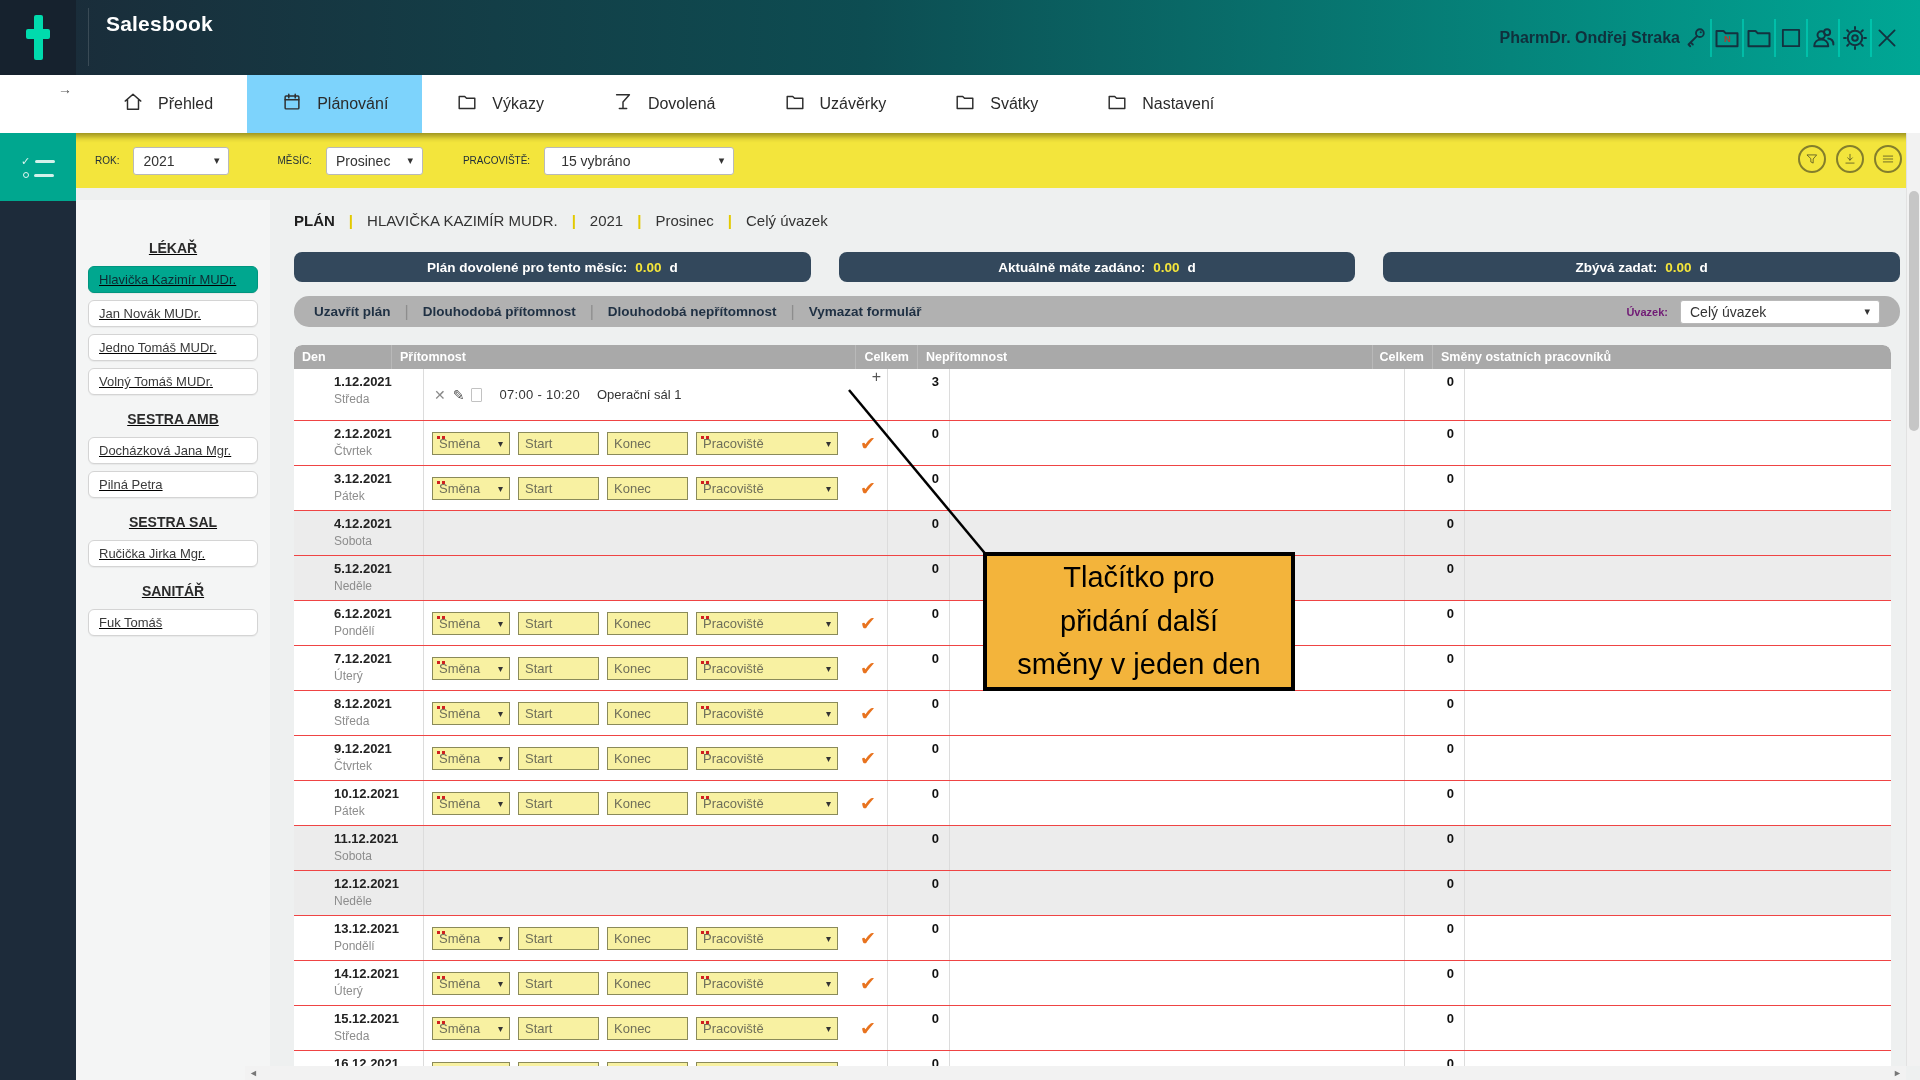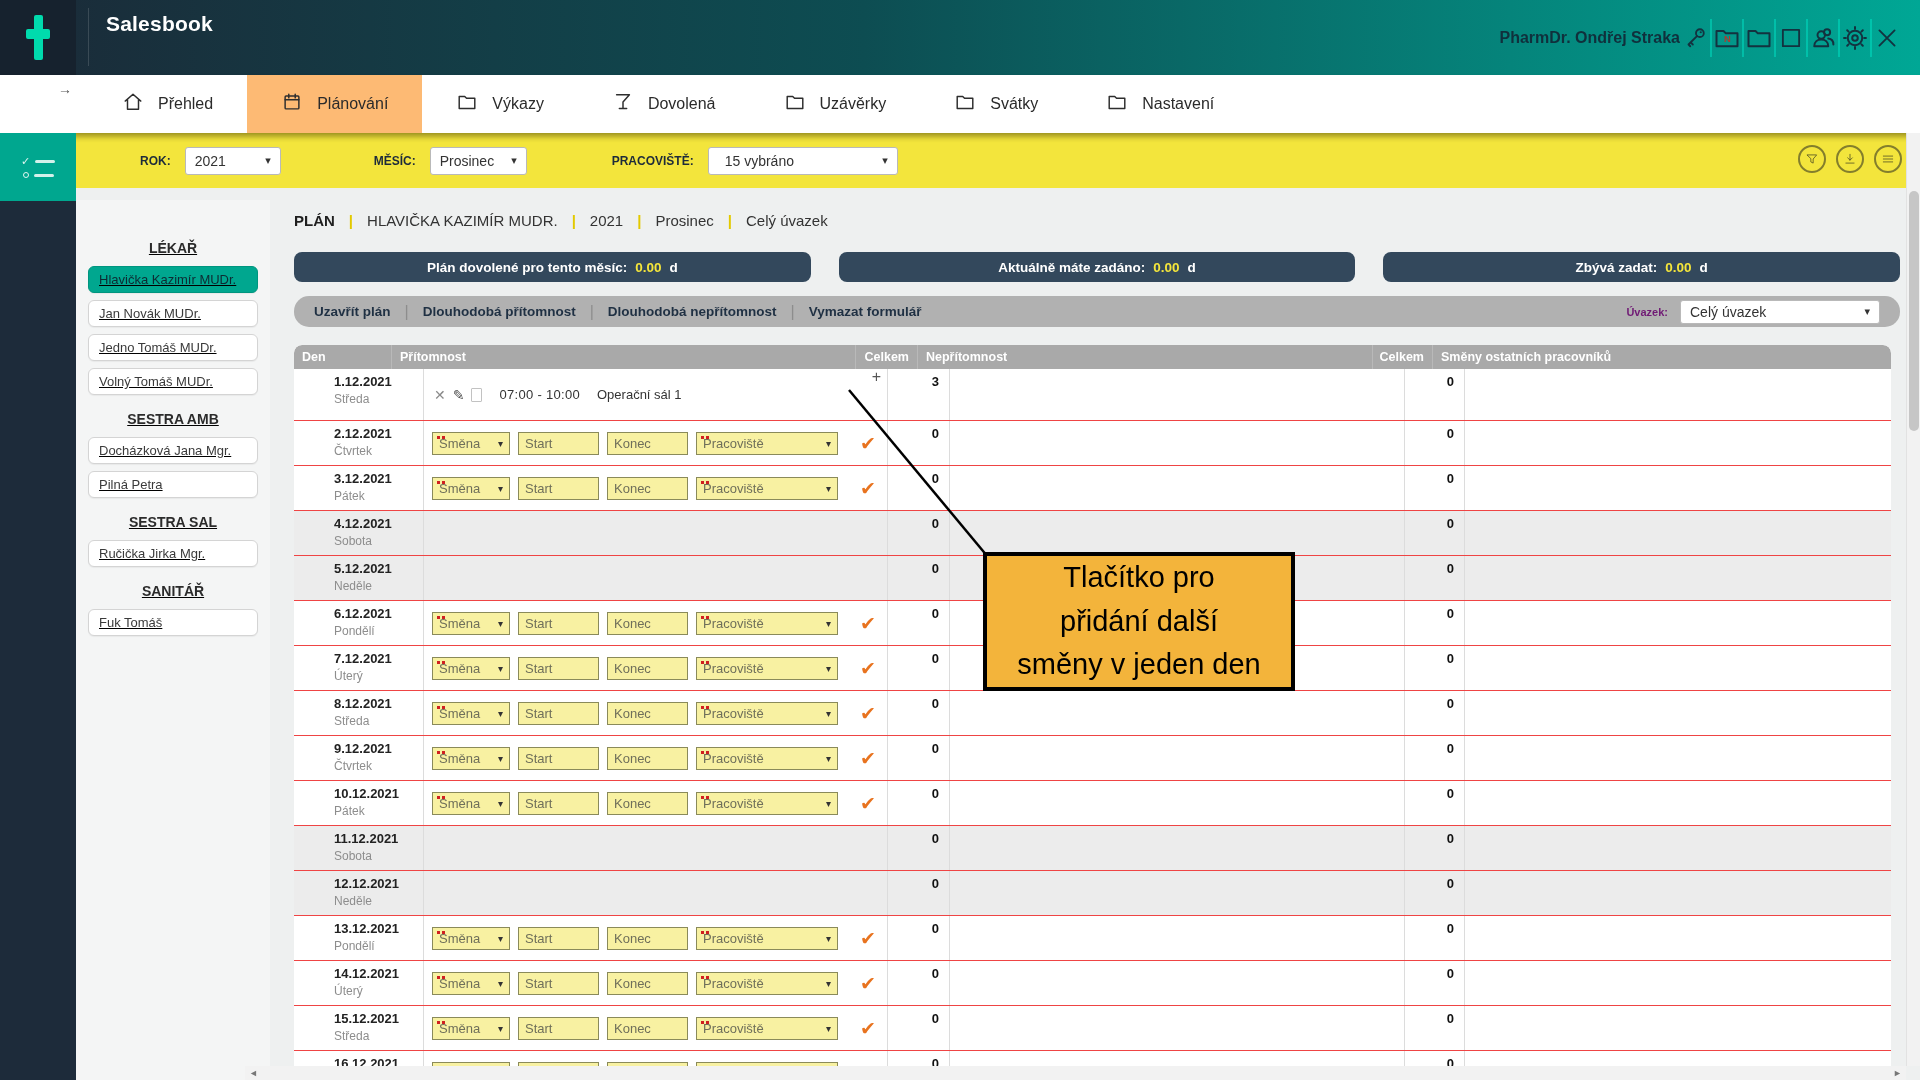--- a/index.html
+++ b/index.html
@@ -21,29 +21,29 @@
   .hicon svg{stroke:#13323f;fill:none;stroke-width:1.7;stroke-linecap:round;stroke-linejoin:round;}
   .hsep{width:2px;height:38px;background:rgba(0,235,205,.45);}
   .folder-n-label{font-size:8px;font-weight:bold;fill:#b03a2e;stroke:none;}
 
   
   .tabbar{position:absolute;left:0;top:75px;width:1920px;height:58px;background:#ffffff;
     box-shadow:0 4px 6px rgba(0,0,0,.18);display:flex;align-items:stretch;z-index:5;}
   .tab-arrow{position:absolute;left:58px;top:6px;font-size:14px;color:#555;}
   .tab{display:flex;align-items:center;gap:14px;padding:0 34px;cursor:pointer;}
   .tab.first{margin-left:88px;}
-  .tab.active{background:#fdba74;}
+  .tab.active{background:#7dd3fc;}
   .tab svg{stroke:#2e2e2e;fill:none;stroke-width:1.6;stroke-linejoin:round;stroke-linecap:round;}
   .tab-label{font-size:16px;color:#2b2b2b;}
 
   
   .filterbar{position:absolute;left:0;top:133px;width:1920px;height:55px;background:#f3e53c;
     box-shadow:inset 0 6px 6px -4px rgba(90,85,0,.45);display:flex;align-items:center;z-index:4;}
   .fgroup{display:flex;align-items:center;gap:14px;}
-  .flabel{font-size:12px;font-weight:bold;color:#1d2b3a;margin-left:45px;}
+  .flabel{font-size:10px;font-weight:normal;color:#1d2b3a;}
   .fselect{height:28px;background:#fff;border:1px solid #b9b9b9;border-radius:3px;display:flex;
     align-items:center;justify-content:space-between;padding:0 9px;font-size:14px;color:#333;cursor:pointer;}
   .fselect .caret{font-size:11px;color:#333;margin-left:10px;}
   .fcircles{position:absolute;right:18px;top:12px;display:flex;gap:10px;}
   .circle-btn{width:28px;height:28px;border-radius:50%;border:2px solid rgba(70,70,35,.65);display:flex;
     align-items:center;justify-content:center;cursor:pointer;}
   .circle-btn svg{stroke:rgba(70,70,35,.8);fill:none;stroke-width:1.6;stroke-linecap:round;}
 
   
   .rail{position:absolute;left:0;top:200px;width:76px;height:880px;background:#1d2b3a;}
@@ -376,21 +376,21 @@
     <div class="trow entry">
       <div class="td dcell">
         <div class="ddate">1.12.2021</div>
         <div class="dday">Středa</div>
       </div>
       <div class="td pcell">
     <div class="ecell">
       <span class="eicon">✕</span>
       <span class="eicon edit">✎</span>
       <span class="doc"></span>
-      <span class="etime">07:00 - 10:00</span>
+      <span class="etime">07:00 - 10:20</span>
       <span class="eplace">Operační sál 1</span>
       <span class="plus">+</span>
     </div>
   </div>
       <div class="td cnum">3</div>
       <div class="td"></div>
       <div class="td cnum">0</div>
       <div class="td"></div>
     </div>
 

